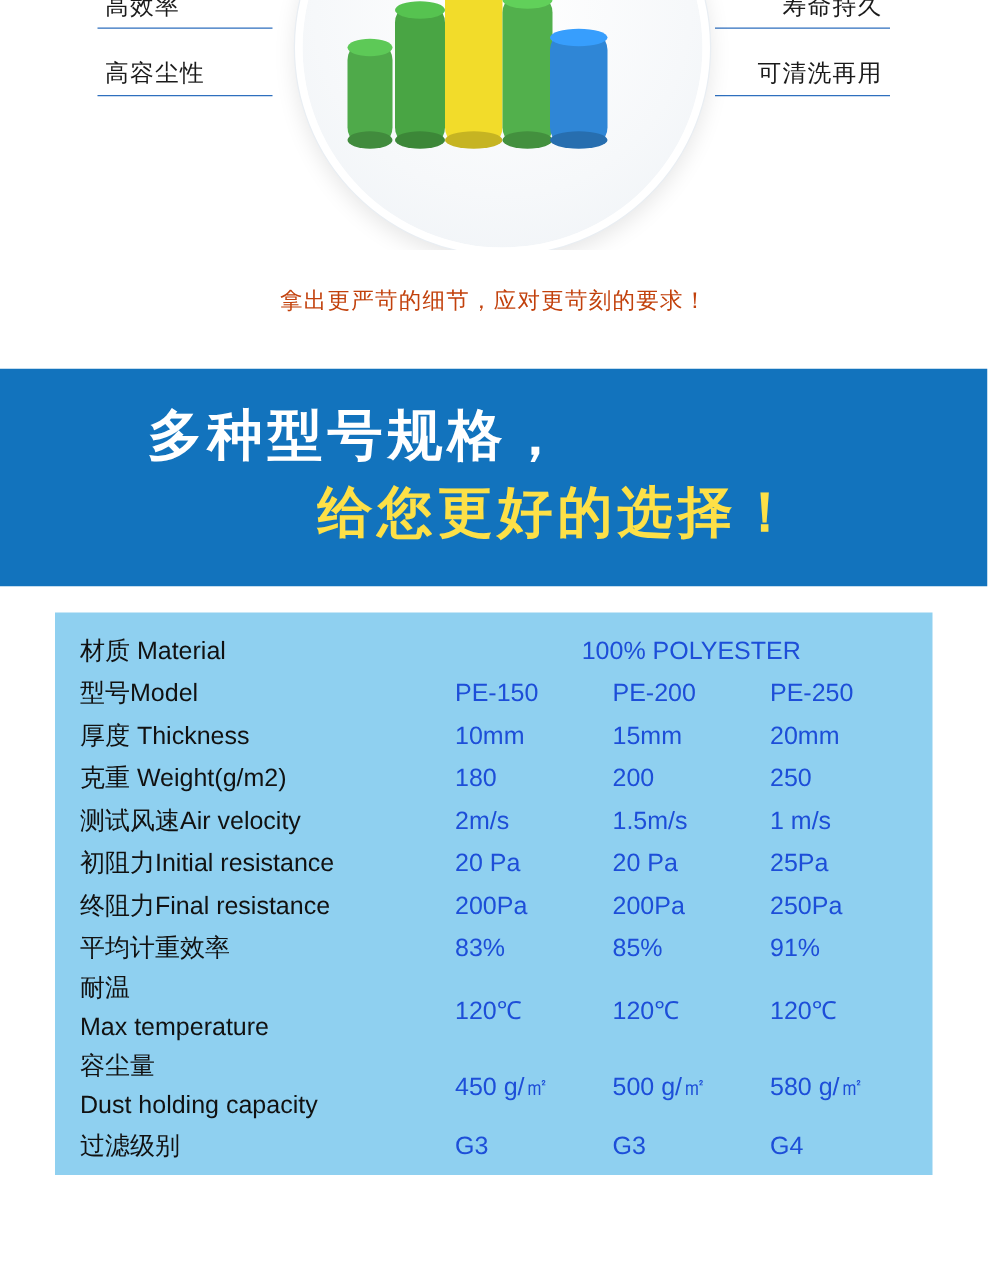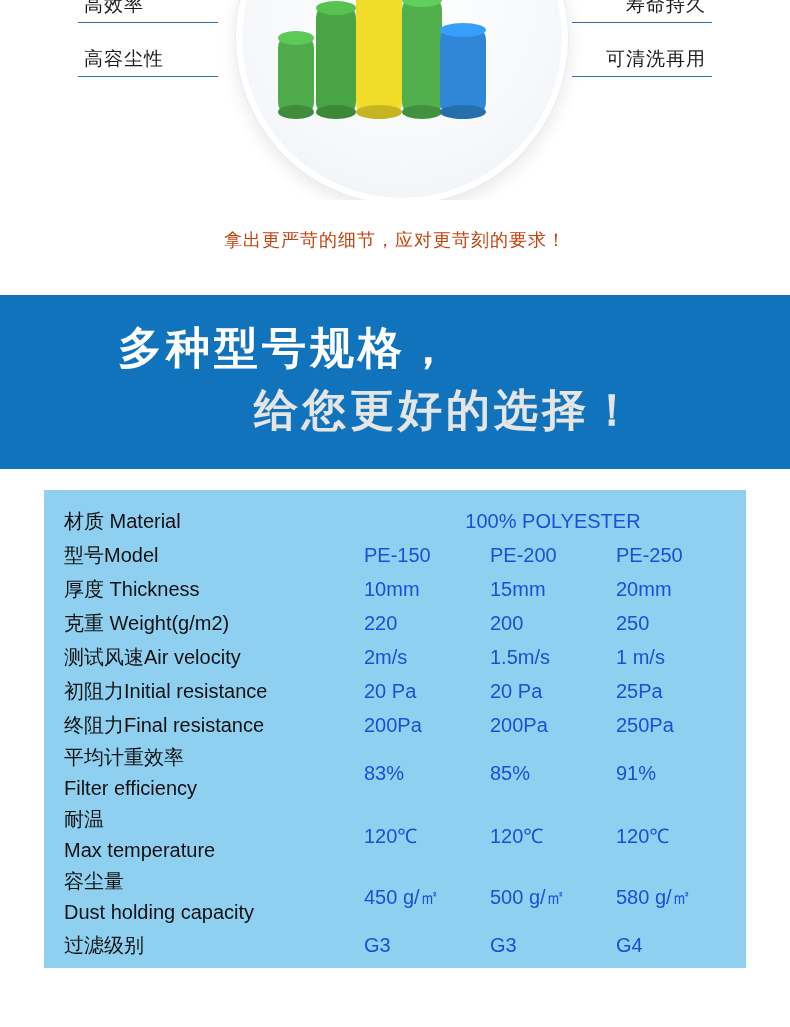--- a/index.html
+++ b/index.html
@@ -129,21 +129,21 @@
     top: 24px;
     color: #ffffff;
     font-size: 44px;
     font-weight: bold;
     letter-spacing: 4px;
   }
   .banner-line2 {
     position: absolute;
     left: 254px;
     top: 86px;
-    color: #e5e5e5;
+    color: #fde047;
     font-size: 44px;
     font-weight: bold;
     letter-spacing: 4px;
   }
 
   
   .table-wrap {
     width: 790px;
     background: #ffffff;
     padding-top: 21px;
@@ -237,21 +237,21 @@
 
     <div class="spec-row">
       <div class="spec-label">厚度 Thickness</div>
       <div class="spec-val">10mm</div>
       <div class="spec-val">15mm</div>
       <div class="spec-val">20mm</div>
     </div>
 
     <div class="spec-row">
       <div class="spec-label">克重 Weight(g/m2)</div>
-      <div class="spec-val">220</div>
+      <div class="spec-val">180</div>
       <div class="spec-val">200</div>
       <div class="spec-val">250</div>
     </div>
 
     <div class="spec-row">
       <div class="spec-label">测试风速Air velocity</div>
       <div class="spec-val">2m/s</div>
       <div class="spec-val">1.5m/s</div>
       <div class="spec-val">1 m/s</div>
     </div>
@@ -266,21 +266,20 @@
     <div class="spec-row">
       <div class="spec-label">终阻力Final resistance</div>
       <div class="spec-val">200Pa</div>
       <div class="spec-val">200Pa</div>
       <div class="spec-val">250Pa</div>
     </div>
 
     <div class="spec-row">
       <div class="spec-label">
         <span>平均计重效率</span>
-        <span class="sub">Filter efficiency</span>
       </div>
       <div class="spec-val">83%</div>
       <div class="spec-val">85%</div>
       <div class="spec-val">91%</div>
     </div>
 
     <div class="spec-row">
       <div class="spec-label">
         <span>耐温</span>
         <span class="sub">Max temperature</span>

